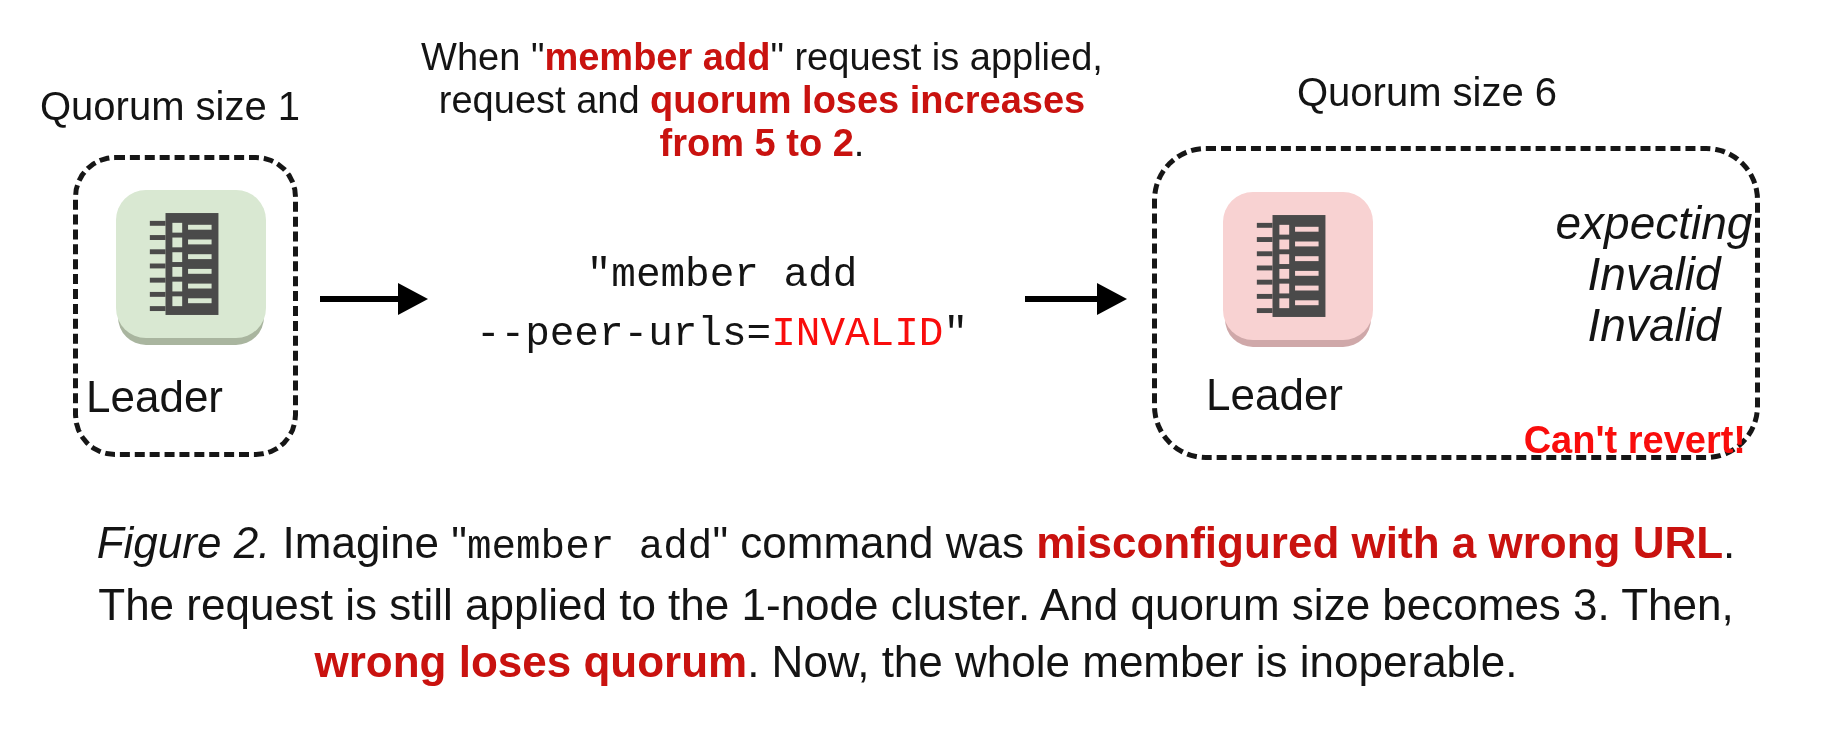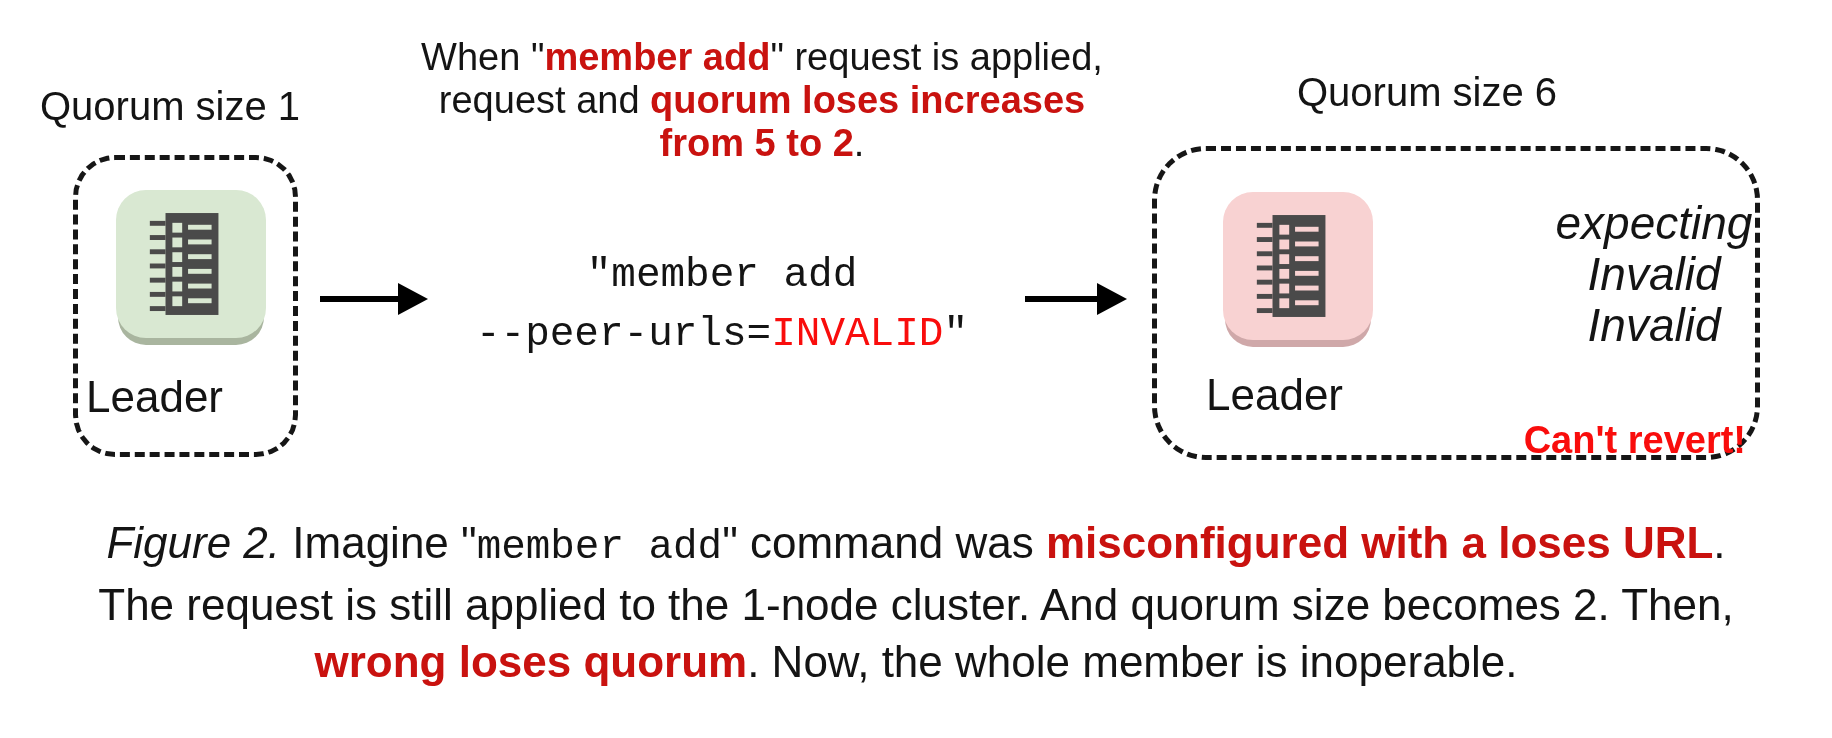--- a/index.html
+++ b/index.html
@@ -167,18 +167,18 @@
 
   <div class="abs expecting">
     <span>expecting</span><br>
     <span>Invalid</span><br>
     <span>Invalid</span>
   </div>
 
   <div class="abs cant-revert">Can't revert!</div>
 
   <div class="abs caption">
-    <span class="fig">Figure 2.</span><span> Imagine "</span><span class="cap-code">member add</span><span>" command was </span><span class="red-b">misconfigured with a loses URL</span><span>.</span><br>
-    <span>The request is still applied to the 1-node cluster. And quorum size becomes 2. Then,</span><br>
+    <span class="fig">Figure 2.</span><span> Imagine "</span><span class="cap-code">member add</span><span>" command was </span><span class="red-b">misconfigured with a wrong URL</span><span>.</span><br>
+    <span>The request is still applied to the 1-node cluster. And quorum size becomes 3. Then,</span><br>
     <span class="red-b">wrong loses quorum</span><span>. Now, the whole member is inoperable.</span>
   </div>
 
 </div>
 
 </body></html>

